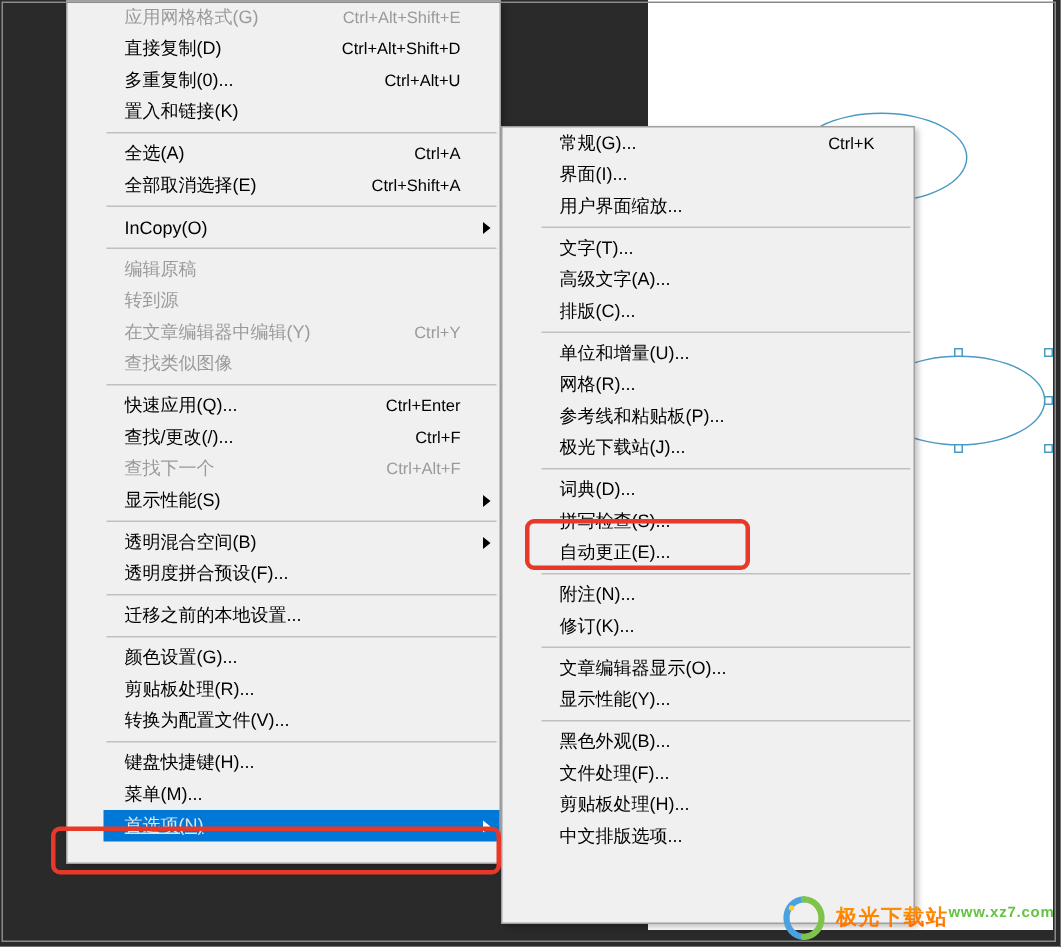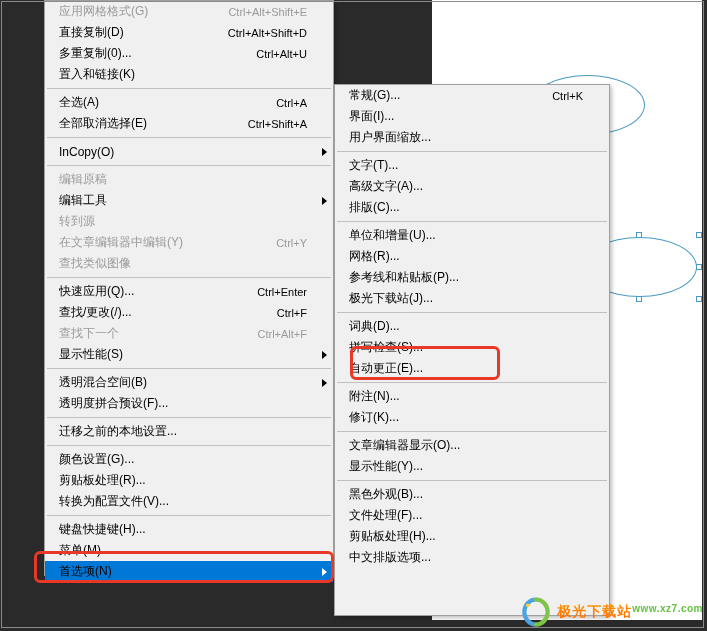--- a/index.html
+++ b/index.html
@@ -52,20 +52,21 @@
     }
     .h-tl{left:0;top:0;} .h-tm{left:60px;top:0;} .h-tr{right:0;top:0;}
     .h-ml{left:0;top:32px;} .h-mr{right:0;top:32px;}
     .h-bl{left:0;bottom:0;} .h-bm{left:60px;bottom:0;} .h-br{right:0;bottom:0;}
 
     .menu {
       position: absolute;
       background: #f0f0f0;
       border: 1px solid #a0a0a0;
       box-shadow: 2px 2px 4px rgba(0,0,0,0.25);
+      padding-left: 24px;
     }
     .menu-main {
       left: 44px; top: 0;
       width: 290px;
       height: 576px;
     }
     .menu-sub {
       left: 334px; top: 84px;
       width: 276px;
       height: 532px;
@@ -73,21 +74,21 @@
     .menu-item {
       display: flex;
       align-items: center;
       padding: 3px 26px 3px 14px;
       color: #000;
       cursor: default;
       position: relative;
       height: 21px;
     }
     .menu-item.disabled { color: #9a9a9a; }
-    .menu-item.selected { background: #0078d7; color: #000000; }
+    .menu-item.selected { background: #0078d7; color: #e5e5e5; text-decoration: underline; }
     .menu-item .label { flex: 1; white-space: nowrap; overflow: hidden; }
     .menu-item .shortcut { color: inherit; font-size: 11px; white-space: nowrap; }
     .menu-item.disabled .shortcut { color: #9a9a9a; }
     .menu-item .arrow {
       position: absolute; right: 6px; top: 50%; transform: translateY(-50%);
       width: 0; height: 0;
       border-left: 5px solid #000;
       border-top: 4px solid transparent;
       border-bottom: 4px solid transparent;
     }
@@ -184,24 +185,20 @@
     </div>
     <div class="menu-sep"></div>
     <div class="menu-item">
       <span class="label">InCopy(O)</span>
       <span class="arrow"></span>
     </div>
     <div class="menu-sep"></div>
     <div class="menu-item disabled">
       <span class="label">编辑原稿</span>
     </div>
-    <div class="menu-item">
-      <span class="label">编辑工具</span>
-      <span class="arrow"></span>
-    </div>
     <div class="menu-item disabled">
       <span class="label">转到源</span>
     </div>
     <div class="menu-item disabled">
       <span class="label">在文章编辑器中编辑(Y)</span>
       <span class="shortcut">Ctrl+Y</span>
     </div>
     <div class="menu-item disabled">
       <span class="label">查找类似图像</span>
     </div>

